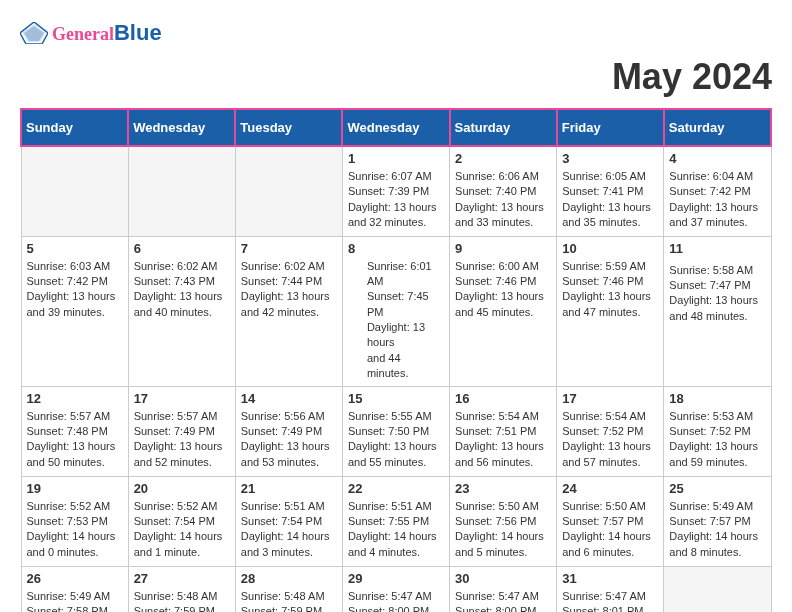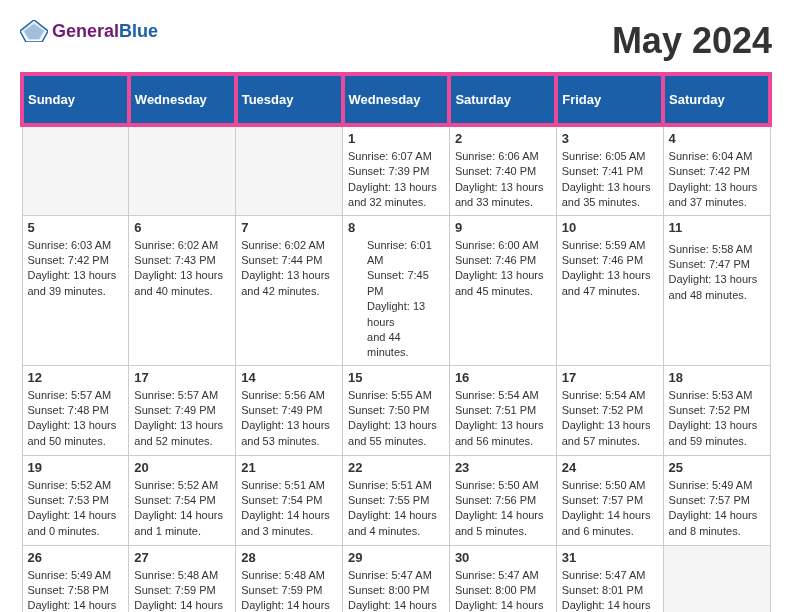--- a/index.html
+++ b/index.html
@@ -17,55 +17,57 @@
       margin-bottom: 10px;
     }
     .logo {
       display: flex;
       align-items: center;
       gap: 4px;
     }
     .logo-text-general {
       font-size: 18px;
       font-weight: bold;
-      color: #701a75;
+      color: #ec4899;
+      font-family: Liberation Serif, serif;
     }
     .logo-text-blue {
-      font-size: 18px;
+      font-size: 22px;
       font-weight: bold;
       color: #1a5fa8;
     }
     .logo-icon {
       width: 28px;
       height: 22px;
     }
     .title-area {
       text-align: right;
+      margin-top: 36px;
     }
     .month-title {
       font-size: 36px;
       font-weight: bold;
       color: #333;
     }
     .location-title {
       font-size: 16px;
       color: #333;
     }
     table {
       width: 100%;
       border-collapse: collapse;
       table-layout: fixed;
     }
     th {
       background-color: #1a5fa8;
       color: #fff;
-      padding: 16px 4px;
+      padding: 10px 4px;
       font-size: 13px;
       text-align: left;
-      border: 4px solid #ec4899;
+      border: 2px solid #ec4899;
     }
     td {
       border: 1px solid #ccc;
       vertical-align: top;
       padding: 4px 5px;
       font-size: 11px;
       color: #333;
       height: 90px;
       background: #fff;
     }

